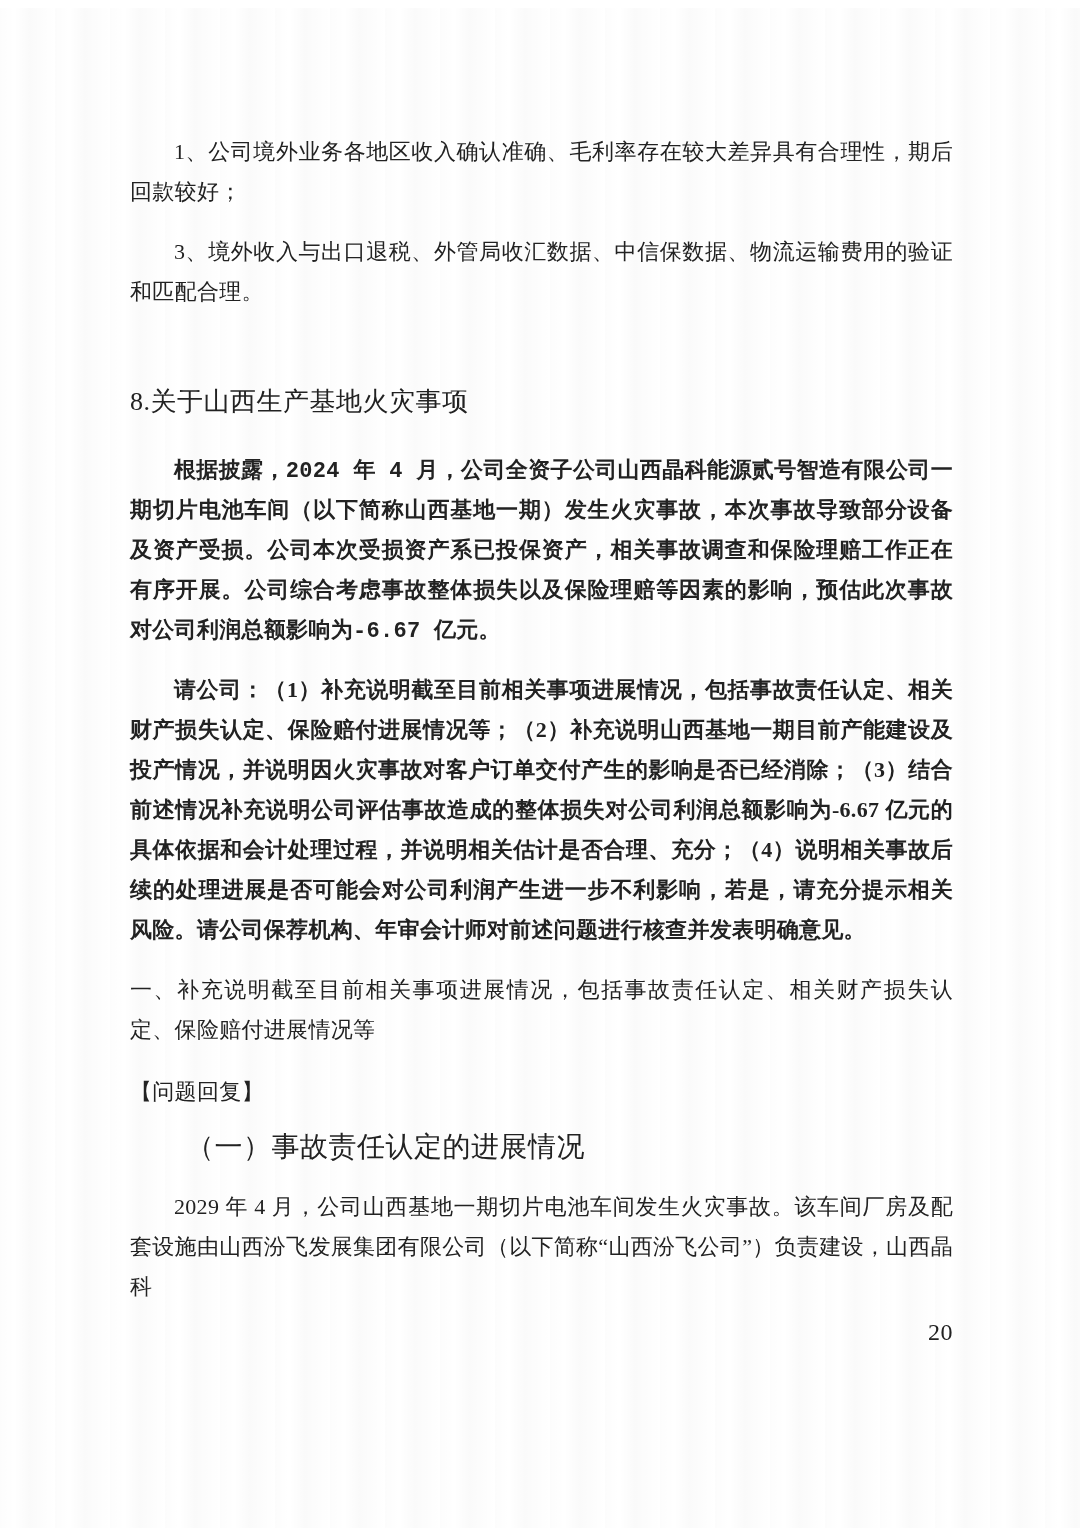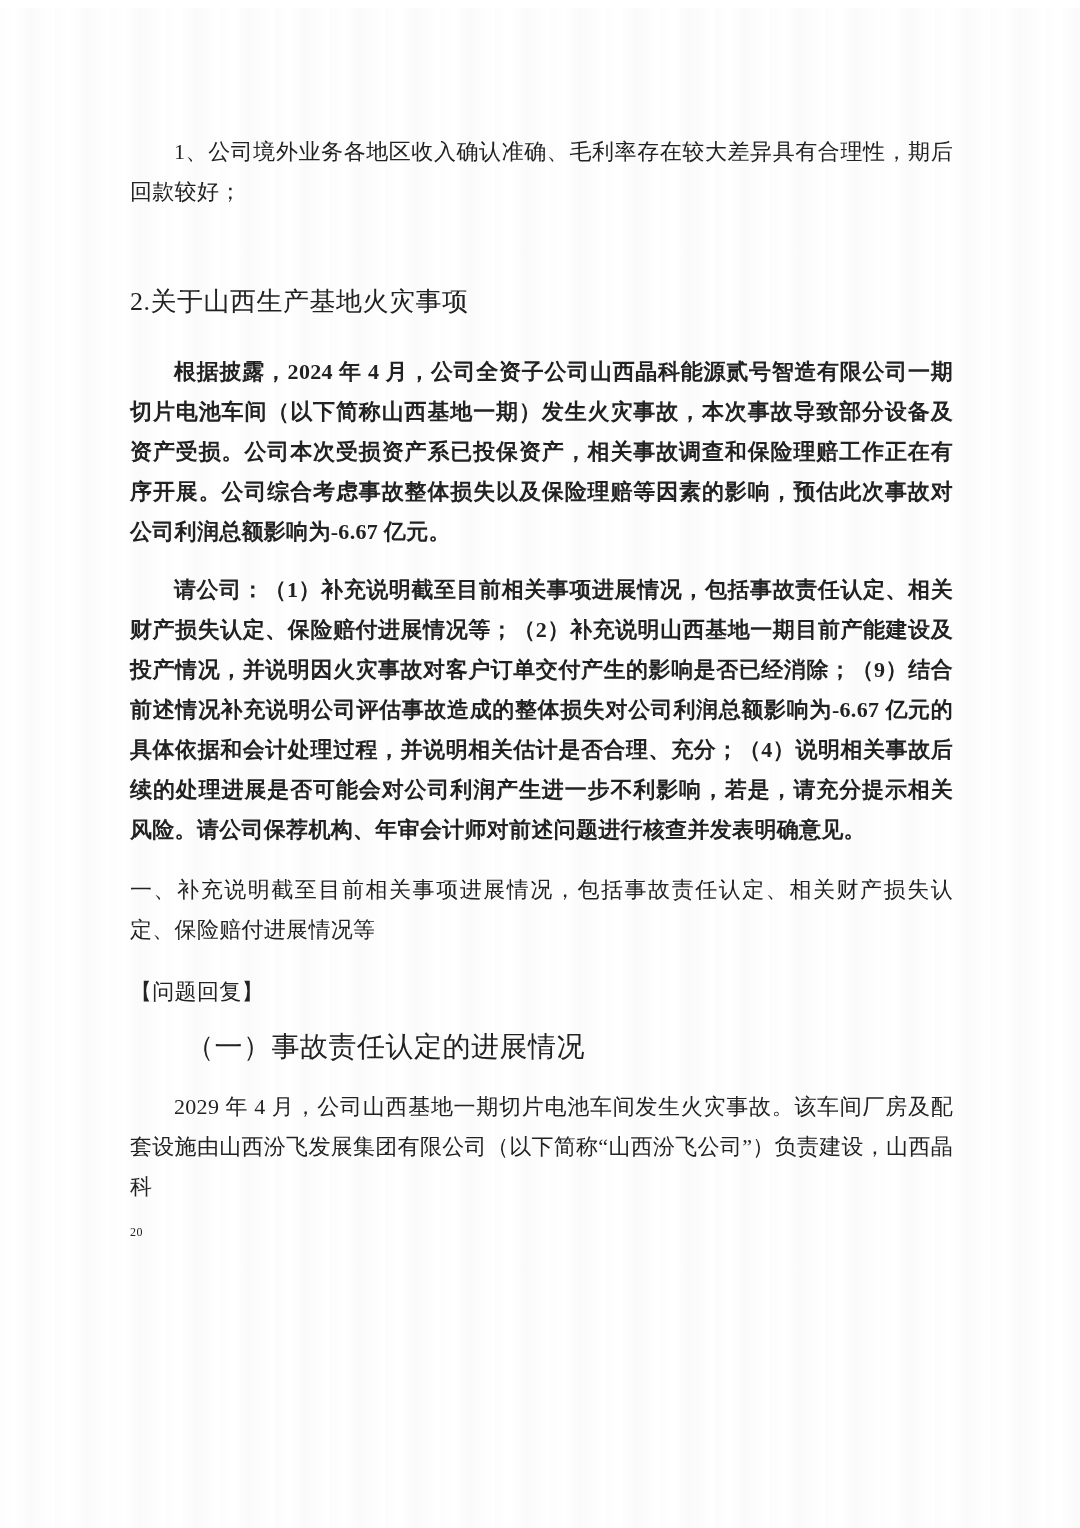--- a/index.html
+++ b/index.html
@@ -33,56 +33,57 @@
   .indent { text-indent: 2em; }
   .gap-para { margin-top: 20px; }
   .section-heading {
     margin: 70px 0 0 0;
     font-size: 26px;
     line-height: 40px;
     font-weight: 400;
     letter-spacing: 0.5px;
   }
   .bold-para { font-weight: 700; }
-  .disclosure { margin-top: 30px; }
+  .disclosure { margin-top: 30px; font-family: Liberation Mono, monospace; }
   .request { margin-top: 18px; }
   .reply-label { margin-top: 22px; }
   .question { margin-top: 20px; }
   .subsection-heading {
     margin: 15px 0 0 0;
     font-size: 28px;
     line-height: 40px;
     font-weight: 400;
     font-family: "Liberation Sans", "DejaVu Sans", sans-serif;
     text-indent: 2em;
     letter-spacing: 0.5px;
   }
   .answer { margin-top: 20px; }
   .page-footer {
     margin-top: 10px;
-    font-size: 12px;
+    font-size: 24px;
     line-height: 30px;
-    text-align: left;
+    text-align: right;
     letter-spacing: 0.5px;
   }
 </style>
 </head>
 <body>
 
 <div class="page">
 
   <p class="body-text indent">1、公司境外业务各地区收入确认准确、毛利率存在较大差异具有合理性，期后回款较好；</p>
 
 
+  <p class="body-text indent gap-para">3、境外收入与出口退税、外管局收汇数据、中信保数据、物流运输费用的验证和匹配合理。</p>
 
-  <h2 class="section-heading">2.关于山西生产基地火灾事项</h2>
+  <h2 class="section-heading">8.关于山西生产基地火灾事项</h2>
 
   <p class="body-text indent bold-para disclosure">根据披露，2024 年 4 月，公司全资子公司山西晶科能源贰号智造有限公司一期切片电池车间（以下简称山西基地一期）发生火灾事故，本次事故导致部分设备及资产受损。公司本次受损资产系已投保资产，相关事故调查和保险理赔工作正在有序开展。公司综合考虑事故整体损失以及保险理赔等因素的影响，预估此次事故对公司利润总额影响为-6.67 亿元。</p>
 
-  <p class="body-text indent bold-para request">请公司：（1）补充说明截至目前相关事项进展情况，包括事故责任认定、相关财产损失认定、保险赔付进展情况等；（2）补充说明山西基地一期目前产能建设及投产情况，并说明因火灾事故对客户订单交付产生的影响是否已经消除；（9）结合前述情况补充说明公司评估事故造成的整体损失对公司利润总额影响为-6.67 亿元的具体依据和会计处理过程，并说明相关估计是否合理、充分；（4）说明相关事故后续的处理进展是否可能会对公司利润产生进一步不利影响，若是，请充分提示相关风险。请公司保荐机构、年审会计师对前述问题进行核查并发表明确意见。</p>
+  <p class="body-text indent bold-para request">请公司：（1）补充说明截至目前相关事项进展情况，包括事故责任认定、相关财产损失认定、保险赔付进展情况等；（2）补充说明山西基地一期目前产能建设及投产情况，并说明因火灾事故对客户订单交付产生的影响是否已经消除；（3）结合前述情况补充说明公司评估事故造成的整体损失对公司利润总额影响为-6.67 亿元的具体依据和会计处理过程，并说明相关估计是否合理、充分；（4）说明相关事故后续的处理进展是否可能会对公司利润产生进一步不利影响，若是，请充分提示相关风险。请公司保荐机构、年审会计师对前述问题进行核查并发表明确意见。</p>
 
   <p class="body-text question">一、补充说明截至目前相关事项进展情况，包括事故责任认定、相关财产损失认定、保险赔付进展情况等</p>
 
   <p class="body-text reply-label">【问题回复】</p>
 
   <h3 class="subsection-heading">（一）事故责任认定的进展情况</h3>
 
   <p class="body-text indent answer">2029 年 4 月，公司山西基地一期切片电池车间发生火灾事故。该车间厂房及配套设施由山西汾飞发展集团有限公司（以下简称“山西汾飞公司”）负责建设，山西晶科</p>
 
   <div class="page-footer">20</div>

